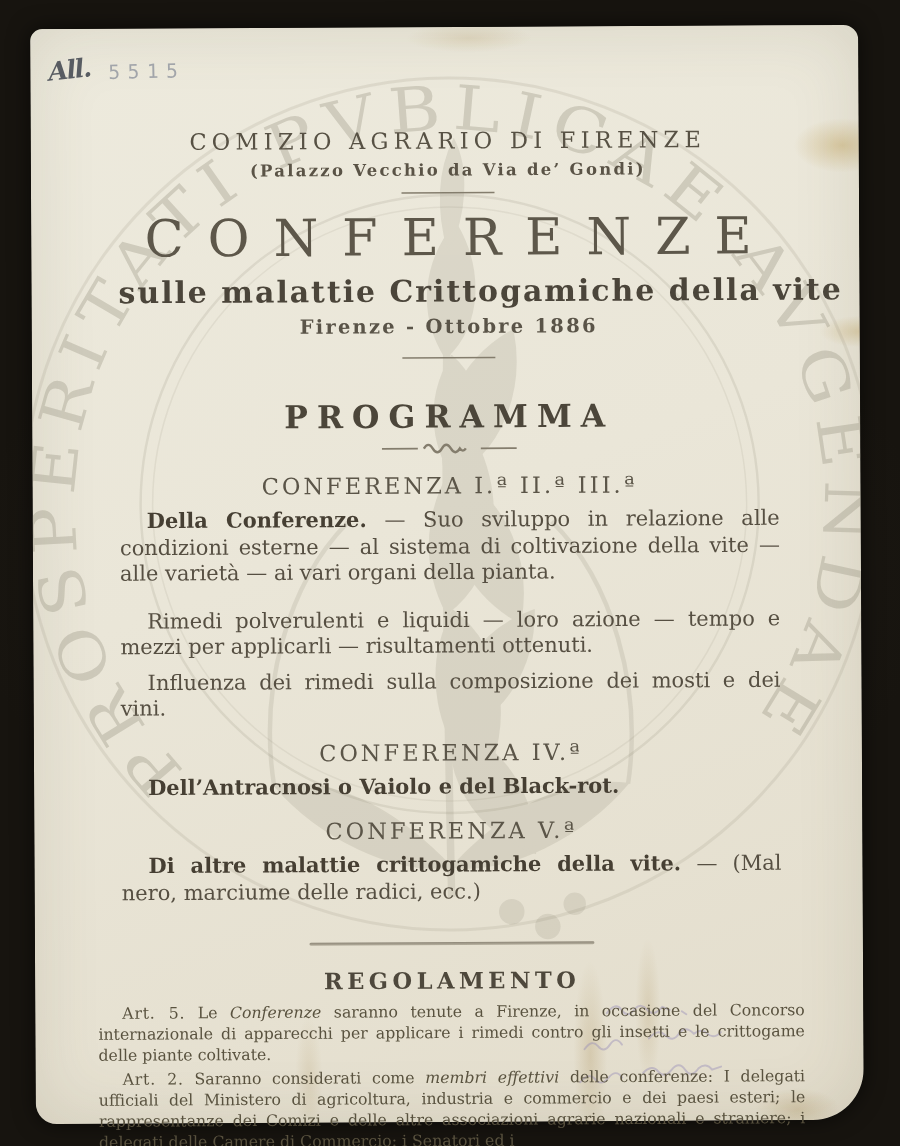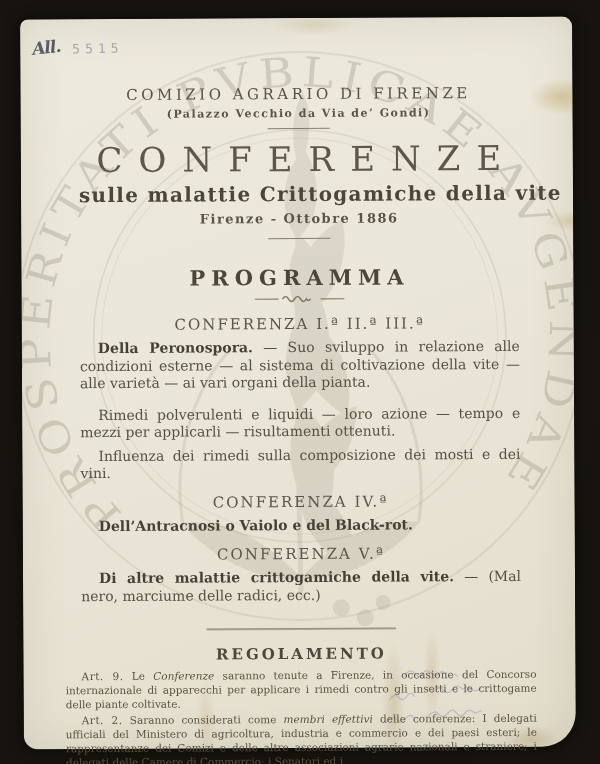--- a/index.html
+++ b/index.html
@@ -158,34 +158,34 @@
 
       <svg class="ornament" width="90" height="10" viewBox="0 0 90 10" aria-hidden="true">
         <g stroke="#847d6d" fill="none" stroke-width="1.2">
           <path d="M0,5 h24"></path>
           <path d="M28,5 q3,-5 6,0 t6,0 t6,0 t6,0 q2,3 4,0" stroke-width="1.6"></path>
           <path d="M66,5 h24"></path>
         </g>
       </svg>
 
       <div class="section-heading">CONFERENZA I.ª II.ª III.ª</div>
-      <p class="paragraph"><span class="lead">Della Peronospora.</span><span> — Suo sviluppo in relazione alle condizioni esterne — al sistema di coltivazione della vite — alle varietà — ai vari organi della pianta.</span></p>
+      <p class="paragraph"><span class="lead">Della Conferenze.</span><span> — Suo sviluppo in relazione alle condizioni esterne — al sistema di coltivazione della vite — alle varietà — ai vari organi della pianta.</span></p>
       <p class="paragraph spaced"><span>Rimedi polverulenti e liquidi — loro azione — tempo e mezzi per applicarli — risultamenti ottenuti.</span></p>
       <p class="paragraph"><span>Influenza dei rimedi sulla composizione dei mosti e dei vini.</span></p>
 
       <div class="section-heading">CONFERENZA IV.ª</div>
       <p class="paragraph" style="text-align:left"><span class="lead">Dell’Antracnosi o Vaiolo e del Black-rot.</span></p>
 
       <div class="section-heading">CONFERENZA V.ª</div>
       <p class="paragraph"><span class="lead">Di altre malattie crittogamiche della vite.</span><span> — (Mal nero, marciume delle radici, ecc.)</span></p>
 
       <div class="rule-long"></div>
 
       <div class="regolamento-heading">REGOLAMENTO</div>
 
       <div class="regolamento-body">
-        <p class="article"><span class="art-label">Art. 9.</span><span> Le </span><span class="ital">Conferenze</span><span> saranno tenute a Firenze, in occasione del Concorso internazionale di apparecchi per applicare i rimedi contro gli insetti e le crittogame delle piante coltivate.</span></p>
+        <p class="article"><span class="art-label">Art. 5.</span><span> Le </span><span class="ital">Conferenze</span><span> saranno tenute a Firenze, in occasione del Concorso internazionale di apparecchi per applicare i rimedi contro gli insetti e le crittogame delle piante coltivate.</span></p>
         <p class="article"><span class="art-label">Art. 2.</span><span> Saranno considerati come </span><span class="ital">membri effettivi</span><span> delle conferenze: I delegati ufficiali del Ministero di agricoltura, industria e commercio e dei paesi esteri; le rappresentanze dei Comizi e delle altre associazioni agrarie nazionali e straniere; i delegati delle Camere di Commercio: i Senatori ed i</span></p>
       </div>
 
     </div>
   </div>
 </div>
 
 </body></html>

